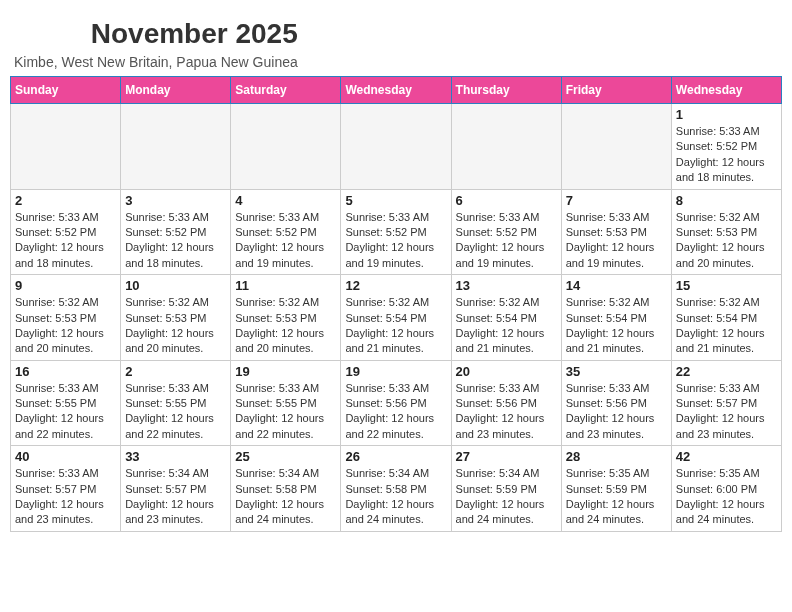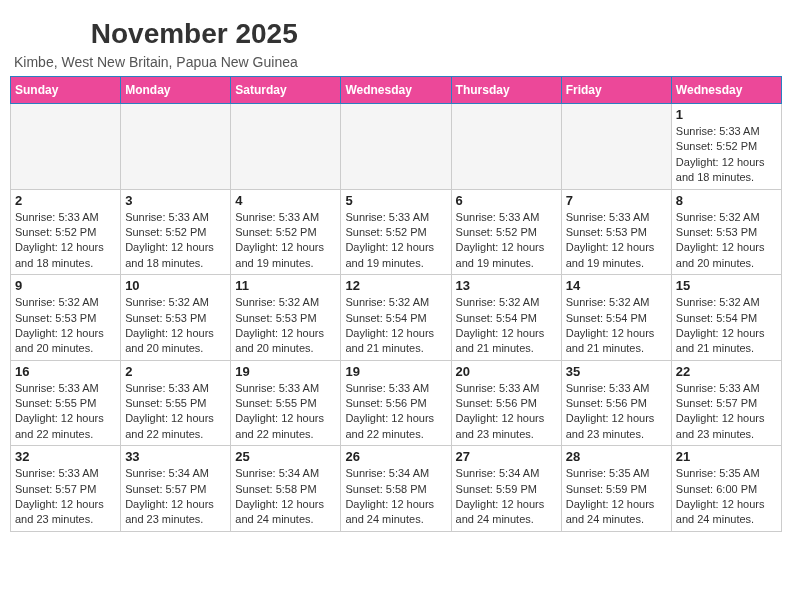--- a/index.html
+++ b/index.html
@@ -206,21 +206,21 @@
           <span class="day-number">35</span>
           <div class="day-info">Sunrise: 5:33 AM<br>Sunset: 5:56 PM<br>Daylight: 12 hours and 23 minutes.</div>
         </td>
         <td>
           <span class="day-number">22</span>
           <div class="day-info">Sunrise: 5:33 AM<br>Sunset: 5:57 PM<br>Daylight: 12 hours and 23 minutes.</div>
         </td>
       </tr>
       <tr class="week-row">
         <td>
-          <span class="day-number">32</span>
+          <span class="day-number">40</span>
           <div class="day-info">Sunrise: 5:33 AM<br>Sunset: 5:57 PM<br>Daylight: 12 hours and 23 minutes.</div>
         </td>
         <td>
           <span class="day-number">33</span>
           <div class="day-info">Sunrise: 5:34 AM<br>Sunset: 5:57 PM<br>Daylight: 12 hours and 23 minutes.</div>
         </td>
         <td>
           <span class="day-number">25</span>
           <div class="day-info">Sunrise: 5:34 AM<br>Sunset: 5:58 PM<br>Daylight: 12 hours and 24 minutes.</div>
         </td>
@@ -230,18 +230,18 @@
         </td>
         <td>
           <span class="day-number">27</span>
           <div class="day-info">Sunrise: 5:34 AM<br>Sunset: 5:59 PM<br>Daylight: 12 hours and 24 minutes.</div>
         </td>
         <td>
           <span class="day-number">28</span>
           <div class="day-info">Sunrise: 5:35 AM<br>Sunset: 5:59 PM<br>Daylight: 12 hours and 24 minutes.</div>
         </td>
         <td>
-          <span class="day-number">21</span>
+          <span class="day-number">42</span>
           <div class="day-info">Sunrise: 5:35 AM<br>Sunset: 6:00 PM<br>Daylight: 12 hours and 24 minutes.</div>
         </td>
       </tr>
     </tbody>
 </table>
 
 </body></html>

